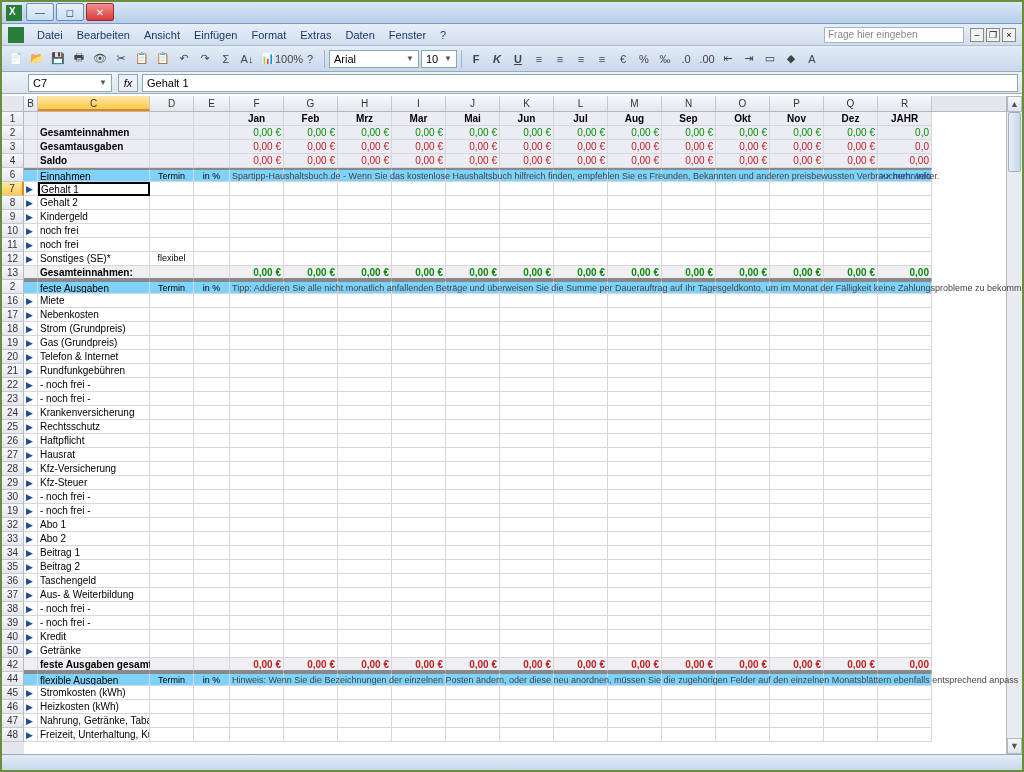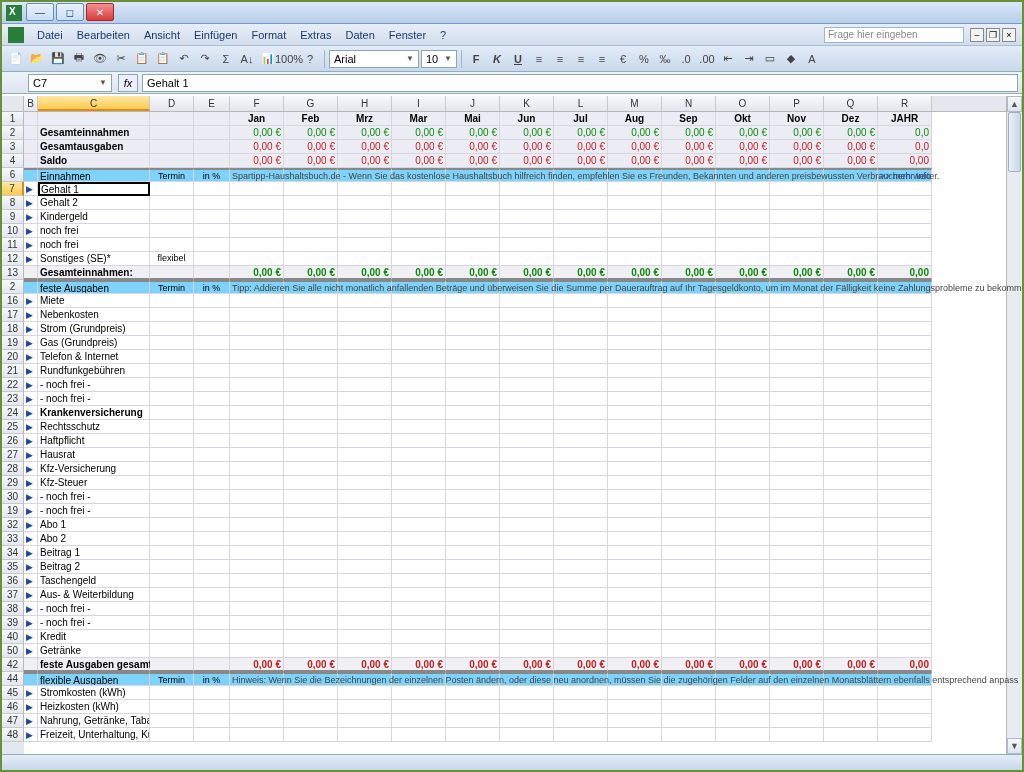--- a/index.html
+++ b/index.html
@@ -621,21 +621,21 @@
         <div class="cell" style="width: 54px;"></div>
         <div class="cell" style="width: 54px;"></div>
         <div class="cell" style="width: 54px;"></div>
         <div class="cell" style="width: 54px;"></div>
         <div class="cell" style="width: 54px;"></div>
         <div class="cell" style="width: 54px;"></div>
         <div class="cell" style="width: 54px;"></div>
       </div>
       <div class="row">
         <div class="cell" style="width: 14px;"><span class="arrow">▶</span></div>
-        <div class="cell" style="width: 112px; font-weight: bold;">Krankenversicherung</div>
+        <div class="cell" style="width: 112px;">Krankenversicherung</div>
         <div class="cell" style="width: 44px;"></div>
         <div class="cell" style="width: 36px;"></div>
         <div class="cell" style="width: 54px;"></div>
         <div class="cell" style="width: 54px;"></div>
         <div class="cell" style="width: 54px;"></div>
         <div class="cell" style="width: 54px;"></div>
         <div class="cell" style="width: 54px;"></div>
         <div class="cell" style="width: 54px;"></div>
         <div class="cell" style="width: 54px;"></div>
         <div class="cell" style="width: 54px;"></div>

